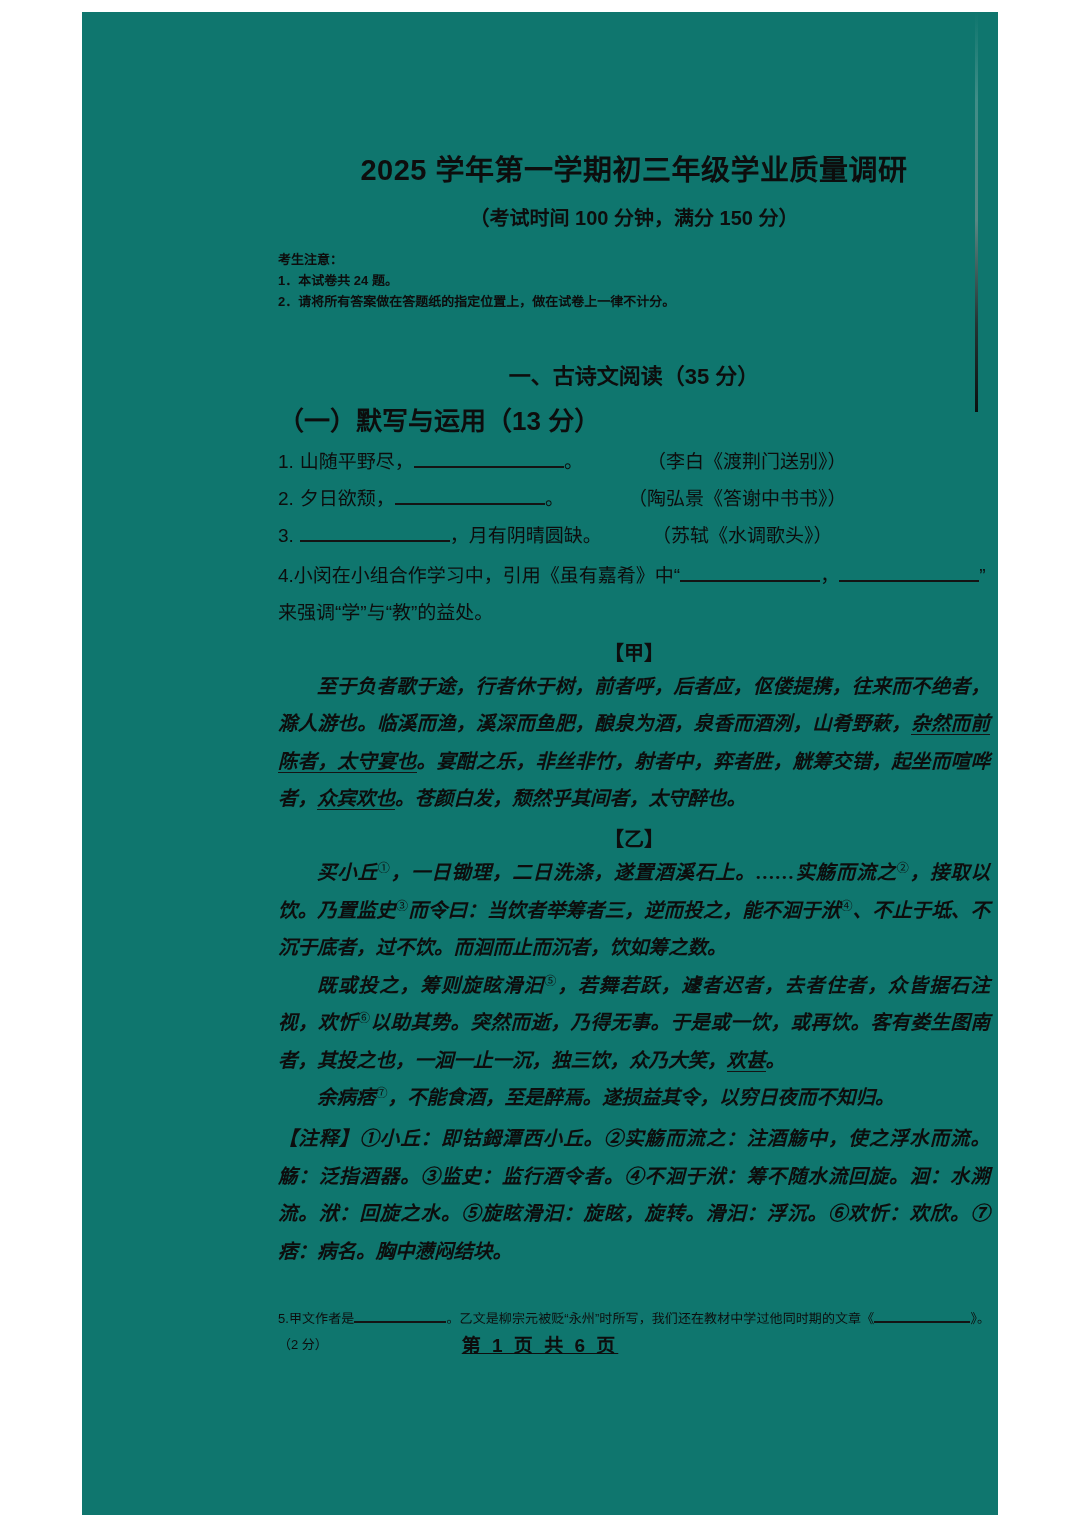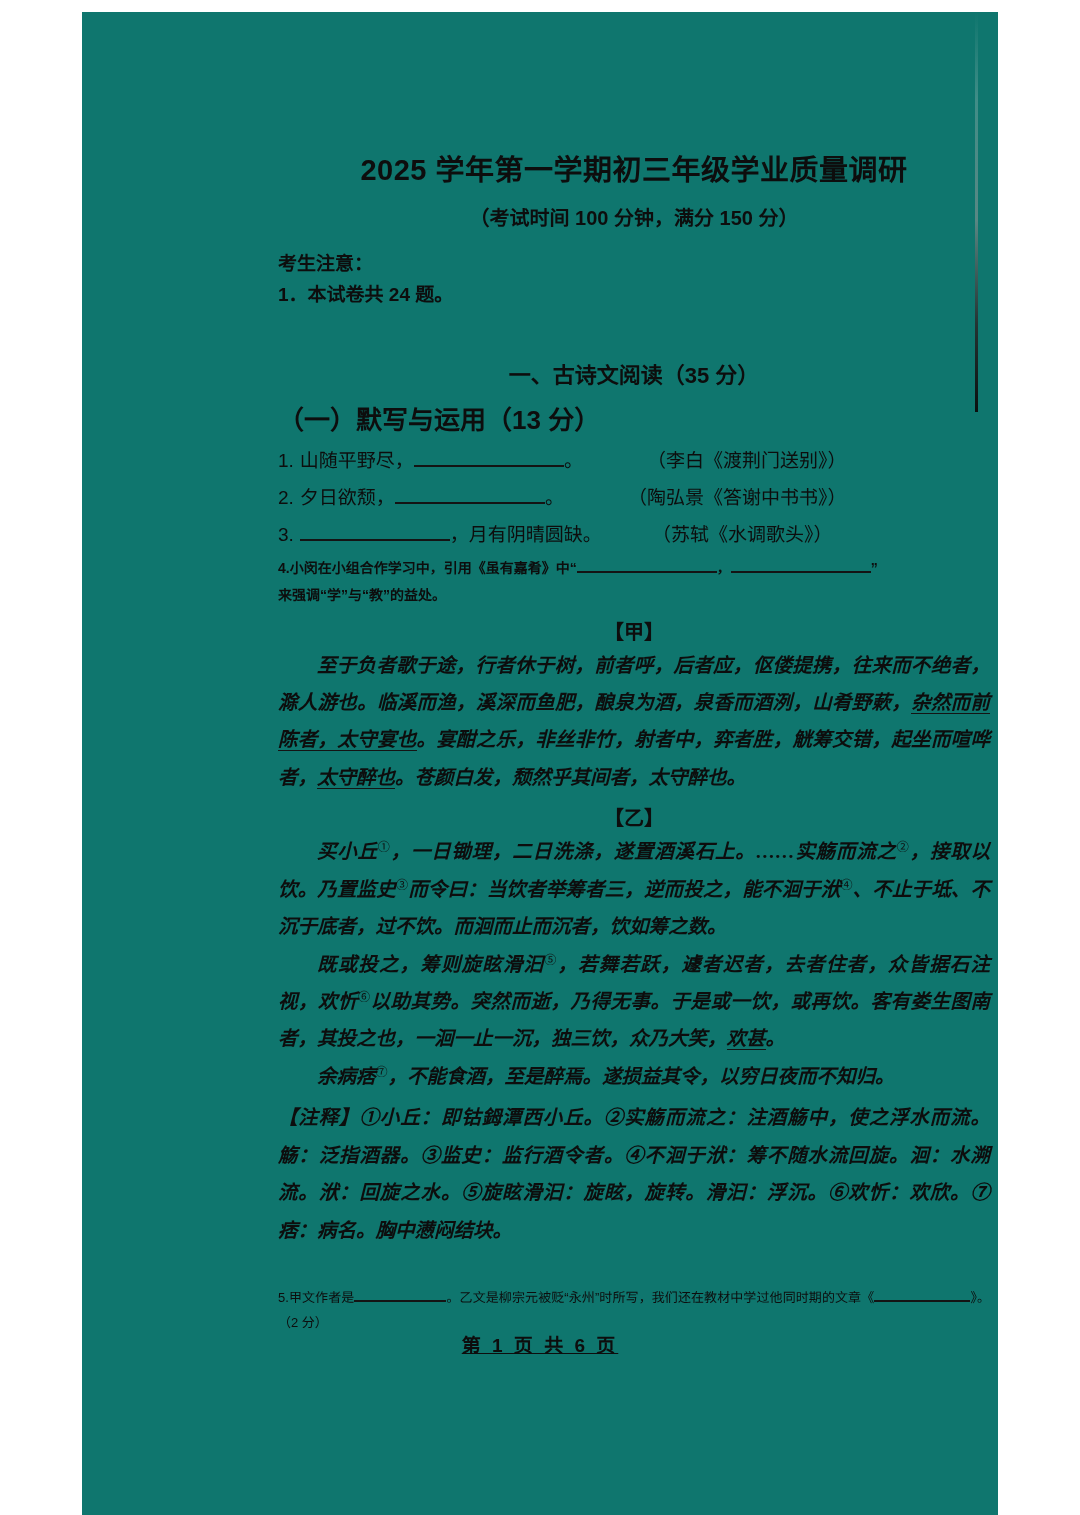--- a/index.html
+++ b/index.html
@@ -67,21 +67,21 @@
     font-weight: bold;
     font-size: 20px;
     text-align: center;
     margin: 14px 0 0 0;
   }
 
   
   .notice {
     font-family: "Liberation Sans", "DejaVu Sans", sans-serif;
     font-weight: bold;
-    font-size: 19px;
+    font-size: 13px;
     margin-top: 18px;
     line-height: 1.62;
   }
   .notice-item { white-space: nowrap; }
 
   
   .section-title {
     font-family: "Liberation Sans", "DejaVu Sans", sans-serif;
     font-weight: bold;
     font-size: 22px;
@@ -111,24 +111,23 @@
   .blank {
     display: inline-block;
     border-bottom: 2px solid #141414;
     vertical-align: baseline;
   }
   .blank.w-long { width: 150px; }
   .blank.w-mid  { width: 140px; }
 
   .q4 {
     font-family: "Liberation Sans", "DejaVu Sans", sans-serif;
-    font-size: 14px;
+    font-size: 19px;
     line-height: 1.95;
     margin-top: 2px;
-    font-weight: bold;
   }
   .q4-row1 { white-space: nowrap; }
 
   
   .passage-label {
     font-family: "Liberation Sans", "DejaVu Sans", sans-serif;
     font-weight: bold;
     font-size: 20px;
     text-align: center;
     margin: 6px 0 2px 0;
@@ -208,20 +207,21 @@
   <div class="scan-edge"></div>
 
   <div class="content">
 
     <h1 class="doc-title">2025 学年第一学期初三年级学业质量调研</h1>
     <div class="doc-meta">（考试时间 100 分钟，满分 150 分）</div>
 
     <div class="notice">
       <div class="notice-item">考生注意：</div>
       <div class="notice-item">1．本试卷共 24 题。</div>
+      <div class="notice-item">2．请将所有答案做在答题纸的指定位置上，做在试卷上一律不计分。</div>
     </div>
 
     <div class="section-title">一、古诗文阅读（35 分）</div>
 
     <div class="subsection-title">（一）默写与运用（13 分）</div>
 
     <div class="q-line">
       <span class="num">1.</span><span>山随平野尽，</span><span class="blank w-long"></span><span>。</span><span class="q-src">（李白《渡荆门送别》）</span>
     </div>
 
@@ -235,21 +235,21 @@
 
     <div class="q4">
       <div class="q4-row1">
         <span class="num">4.</span><span>小闵在小组合作学习中，引用《虽有嘉肴》中“</span><span class="blank w-mid"></span><span>，</span><span class="blank w-mid"></span><span>”</span>
       </div>
       <div>来强调“学”与“教”的益处。</div>
     </div>
 
 
     <div class="passage-label">【甲】</div>
-    <p class="passage"><span>至于负者歌于途，行者休于树，前者呼，后者应，伛偻提携，往来而不绝者，滁人游也。临溪而渔，溪深而鱼肥，酿泉为酒，泉香而酒洌，山肴野蔌，</span><u>杂然而前陈者，太守宴也</u><span>。宴酣之乐，非丝非竹，射者中，弈者胜，觥筹交错，起坐而喧哗者，</span><u>太守醉也</u><span>。苍颜白发，颓然乎其间者，太守醉也。</span></p>
+    <p class="passage"><span>至于负者歌于途，行者休于树，前者呼，后者应，伛偻提携，往来而不绝者，滁人游也。临溪而渔，溪深而鱼肥，酿泉为酒，泉香而酒洌，山肴野蔌，</span><u>杂然而前陈者，太守宴也</u><span>。宴酣之乐，非丝非竹，射者中，弈者胜，觥筹交错，起坐而喧哗者，</span><u>众宾欢也</u><span>。苍颜白发，颓然乎其间者，太守醉也。</span></p>
 
     <div class="passage-label">【乙】</div>
 
     <p class="passage"><span>买小丘</span><sup class="fn">①</sup><span>，一日锄理，二日洗涤，遂置酒溪石上。……实觞而流之</span><sup class="fn">②</sup><span>，接取以饮。乃置监史</span><sup class="fn">③</sup><span>而令曰：当饮者举筹者三，逆而投之，能不洄于洑</span><sup class="fn">④</sup><span>、不止于坻、不沉于底者，过不饮。而洄而止而沉者，饮如筹之数。</span></p>
 
     <p class="passage"><span>既或投之，筹则旋眩滑汩</span><sup class="fn">⑤</sup><span>，若舞若跃，遽者迟者，去者住者，众皆据石注视，欢忻</span><sup class="fn">⑥</sup><span>以助其势。突然而逝，乃得无事。于是或一饮，或再饮。客有娄生图南者，其投之也，一洄一止一沉，独三饮，众乃大笑，</span><u>欢甚</u><span>。</span></p>
 
     <p class="passage"><span>余病痞</span><sup class="fn">⑦</sup><span>，不能食酒，至是醉焉。遂损益其令，以穷日夜而不知归。</span></p>
 
     <p class="notes"><span>【注释】</span><span>①小丘：即钴鉧潭西小丘。②实觞而流之：注酒觞中，使之浮水而流。觞：泛指酒器。③监史：监行酒令者。④不洄于洑：筹不随水流回旋。洄：水溯流。洑：回旋之水。⑤旋眩滑汩：旋眩，旋转。滑汩：浮沉。⑥欢忻：欢欣。⑦痞：病名。胸中懑闷结块。</span></p>

